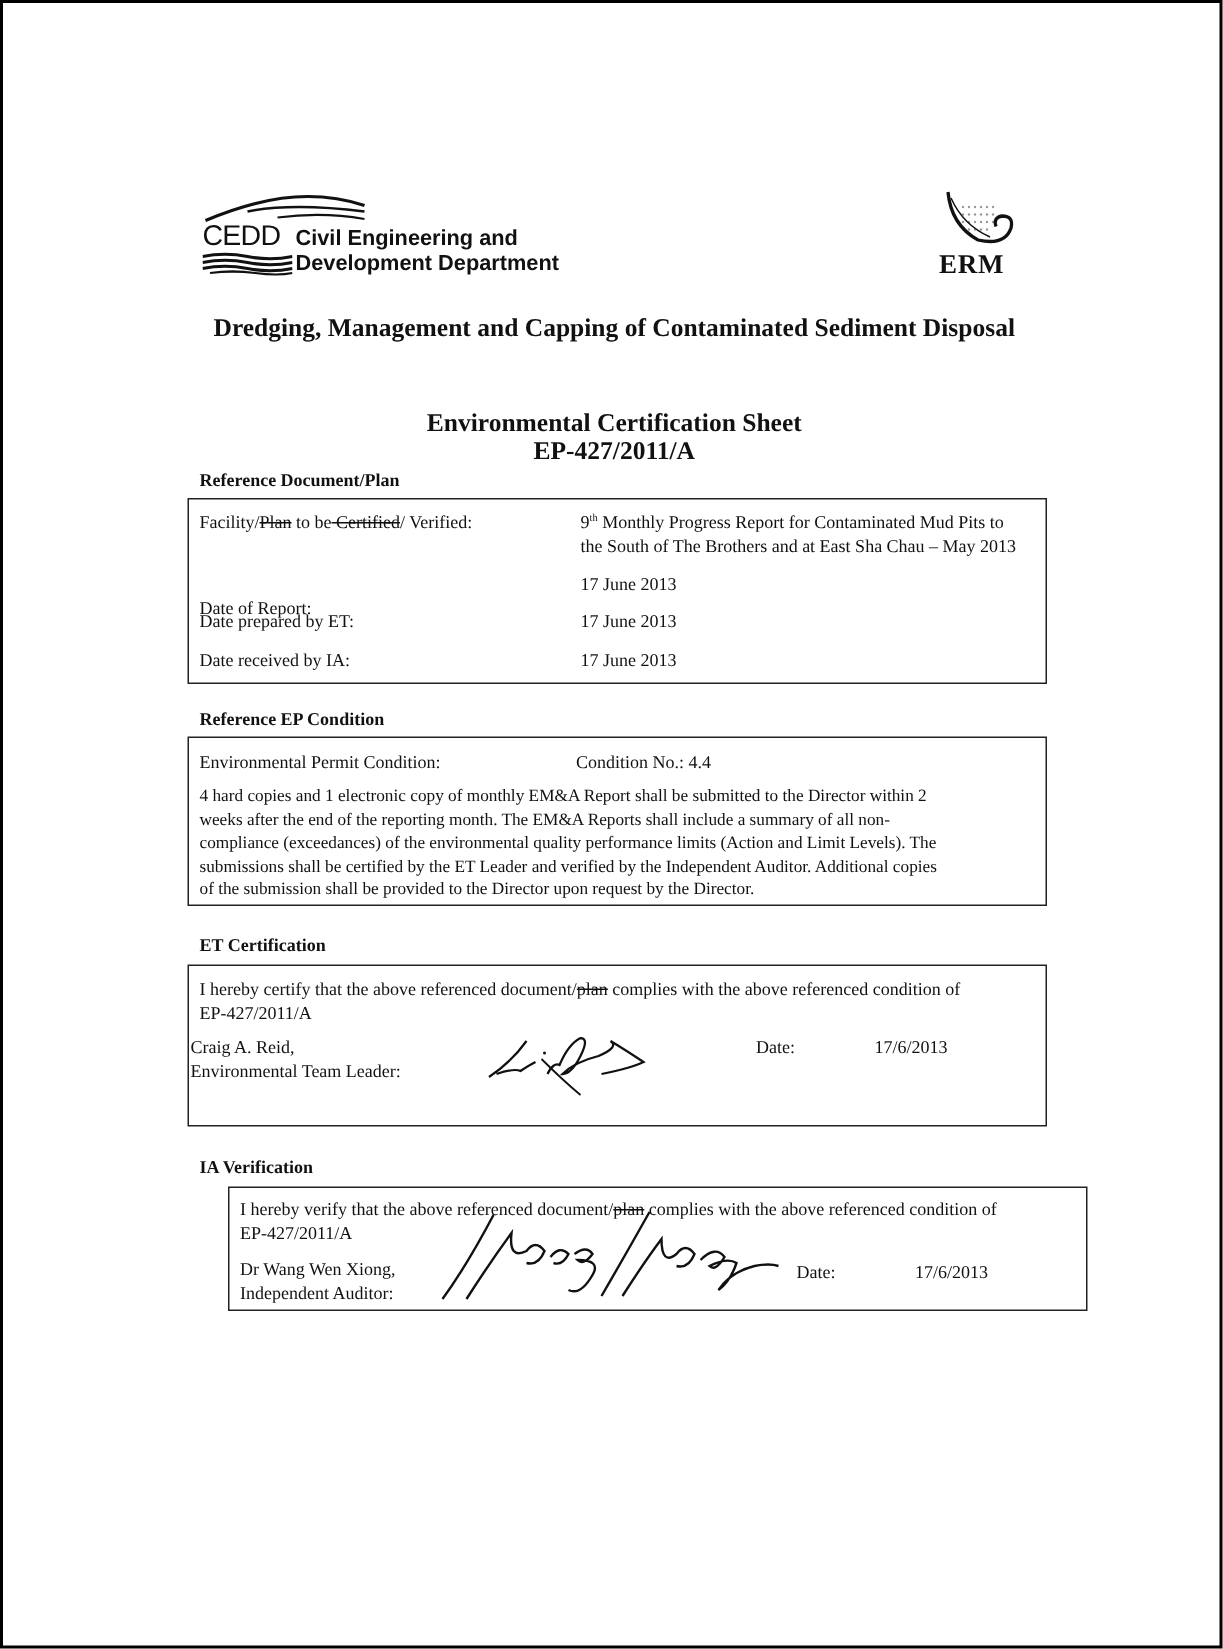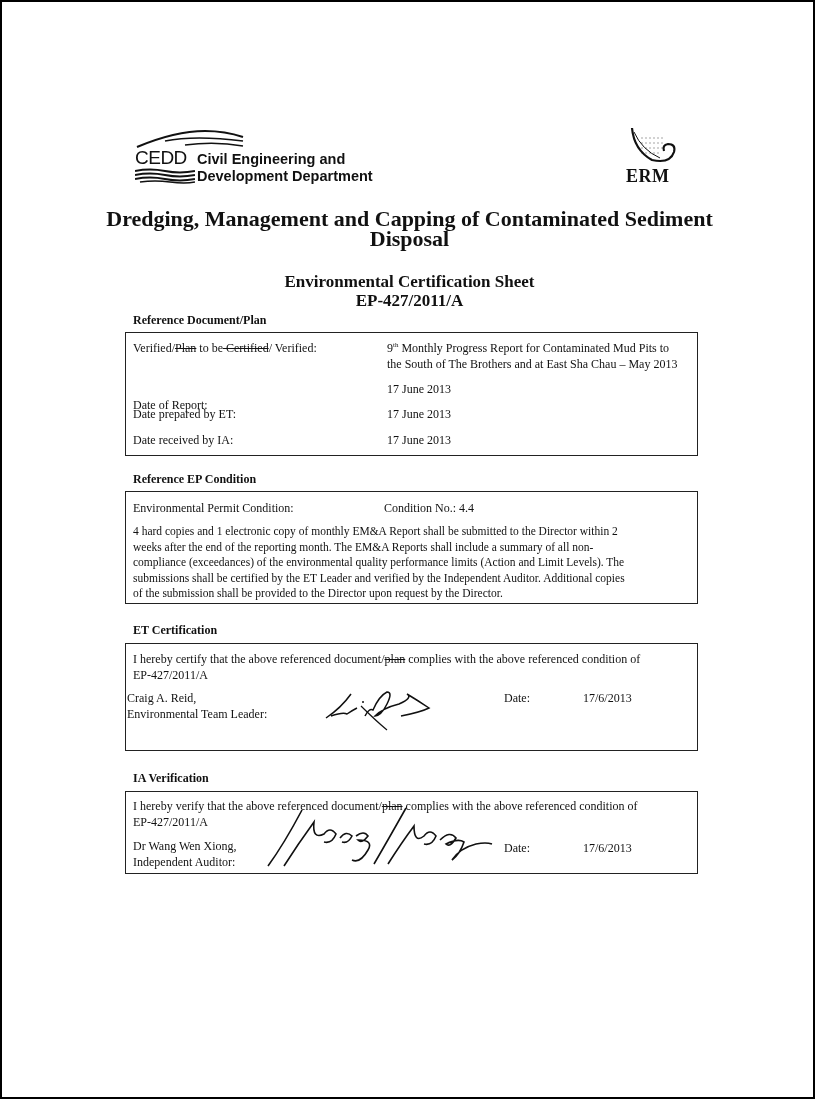--- a/index.html
+++ b/index.html
@@ -18,21 +18,21 @@
   .cedd-line1 { position: absolute; left: 62px; top: 24px; font-size: 14.5px; font-weight: bold; }
   .cedd-line2 { position: absolute; left: 62px; top: 41px; font-size: 14.5px; font-weight: bold; }
   .cedd-roof { position: absolute; left: 0; top: 0; }
   .cedd-waves { position: absolute; left: 0; top: 41px; }
 
   .erm { position: absolute; left: 624px; top: 124px; width: 60px; height: 62px; }
   .erm-label { position: absolute; left: 0; top: 40px; font-size: 18px; font-weight: bold; letter-spacing: 0.5px; }
 
   
   .title { position: absolute; left: 100px; width: 615px; text-align: center; font-weight: bold; }
-  .title1 { top: 207px; font-size: 22px; line-height: 20px; }
+  .title1 { top: 207px; font-size: 17px; line-height: 20px; }
   .title2 { top: 270px; font-size: 17px; line-height: 19px; }
 
   .section-label { position: absolute; left: 131px; font-size: 12px; font-weight: bold; }
 
   .box { position: absolute; left: 123px; width: 573px; border: 1.5px solid #222; box-sizing: border-box; }
   .box-text { position: absolute; font-size: 12px; line-height: 16px; }
 
   .strike { text-decoration: line-through; }
   sup { font-size: 7px; vertical-align: top; line-height: 10px; }
 </style>
@@ -95,21 +95,21 @@
     <div>Dredging, Management and Capping of Contaminated Sediment Disposal</div>
   </div>
   <div class="title title2 serif">
     <div>Environmental Certification Sheet</div>
     <div>EP-427/2011/A</div>
   </div>
 
   <div class="section-label serif" style="top:311px;">Reference Document/Plan</div>
   <div class="box" style="top:330px;height:124px;">
     <div class="box-text serif" style="left:7px;top:7px;">
-      <span>Verified/</span><span class="strike">Plan</span><span> to be</span><span class="strike"> Certified</span><span>/ Verified:</span>
+      <span>Facility/</span><span class="strike">Plan</span><span> to be</span><span class="strike"> Certified</span><span>/ Verified:</span>
     </div>
     <div class="box-text serif" style="left:261px;top:7px;width:310px;">
       <div><span>9</span><sup>th</sup><span> Monthly Progress Report for Contaminated Mud Pits to</span></div>
       <div>the South of The Brothers and at East Sha Chau – May 2013</div>
     </div>
 
     <div class="box-text serif" style="left:7px;top:64px;text-align:center;">Date of Report:</div>
     <div class="box-text serif" style="left:261px;top:48px;">17 June 2013</div>
 
     <div class="box-text serif" style="left:7px;top:73px;">Date prepared by  ET:</div>
@@ -149,21 +149,21 @@
       <path d="M5 32 Q20 22 30 8 M10 30 Q22 26 26 28 Q32 24 36 22" stroke="#111" stroke-width="1.5" fill="none"></path>
       <circle cx="42" cy="16" r="1" fill="#111"></circle>
       <path d="M44 30 Q48 22 52 24 Q58 10 66 6 Q72 6 66 18 Q60 30 54 30 Q62 22 78 18 Q92 12 86 8 Q96 14 108 22 Q100 26 80 30" stroke="#111" stroke-width="1.5" fill="none"></path>
       <path d="M40 20 Q54 34 66 44" stroke="#111" stroke-width="1.2" fill="none"></path>
     </svg>
     <div class="box-text serif" style="left:378px;top:46px;">Date:</div>
     <div class="box-text serif" style="left:457px;top:46px;">17/6/2013</div>
   </div>
 
   <div class="section-label serif" style="top:769px;">IA Verification</div>
-  <div class="box" style="top:789px;height:83px;">
+  <div class="box" style="top:789px;height:83px;margin-left:27px;">
     <div class="box-text serif" style="left:7px;top:6px;width:565px;">
       <div><span>I hereby verify that the above referenced document/</span><span class="strike">plan</span><span> complies with the above referenced condition of</span></div>
       <div>EP-427/2011/A</div>
     </div>
     <div class="box-text serif" style="left:7px;top:46px;">
       <div>Dr Wang Wen Xiong,</div>
       <div>Independent Auditor:</div>
     </div>
     <svg style="position:absolute;left:138px;top:12px;" width="230" height="70" viewBox="0 0 230 70">
       <path d="M4 62 Q20 40 38 6 M20 62 Q34 40 50 18 Q48 36 60 30 Q66 22 72 30 Q68 40 60 38" stroke="#111" stroke-width="1.6" fill="none"></path>

